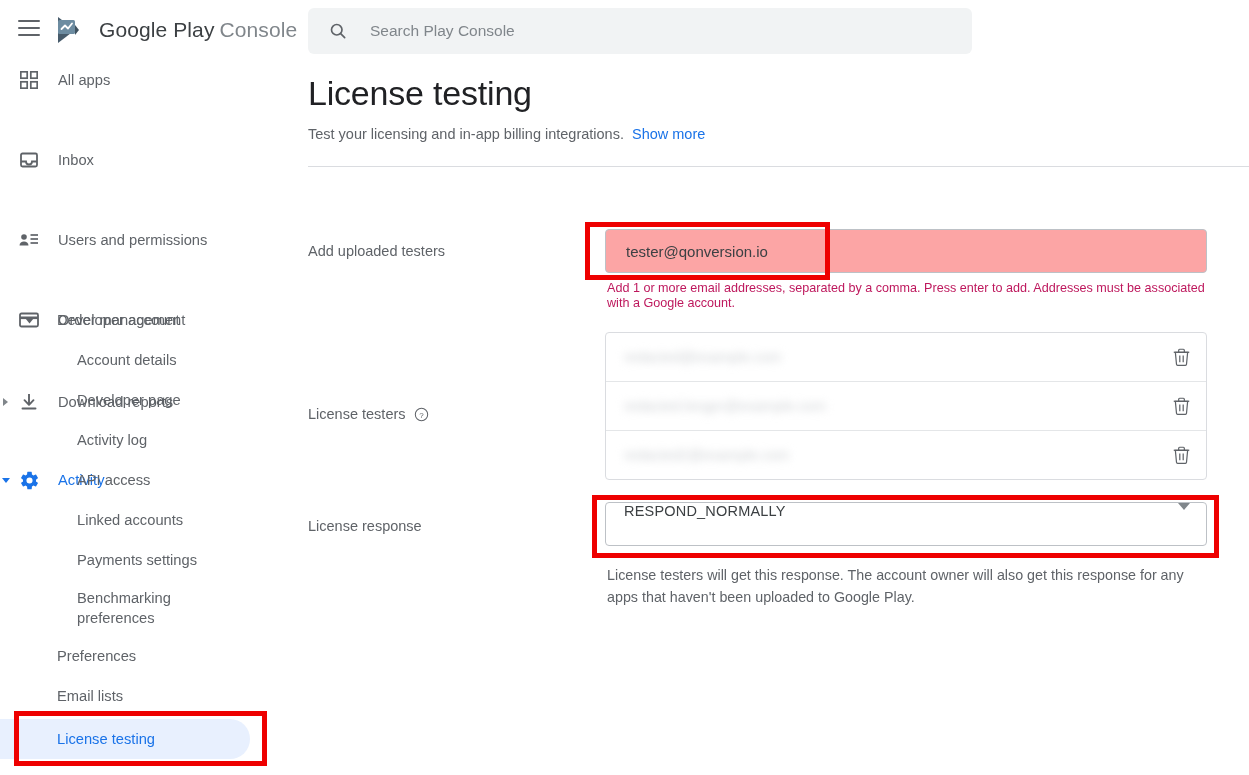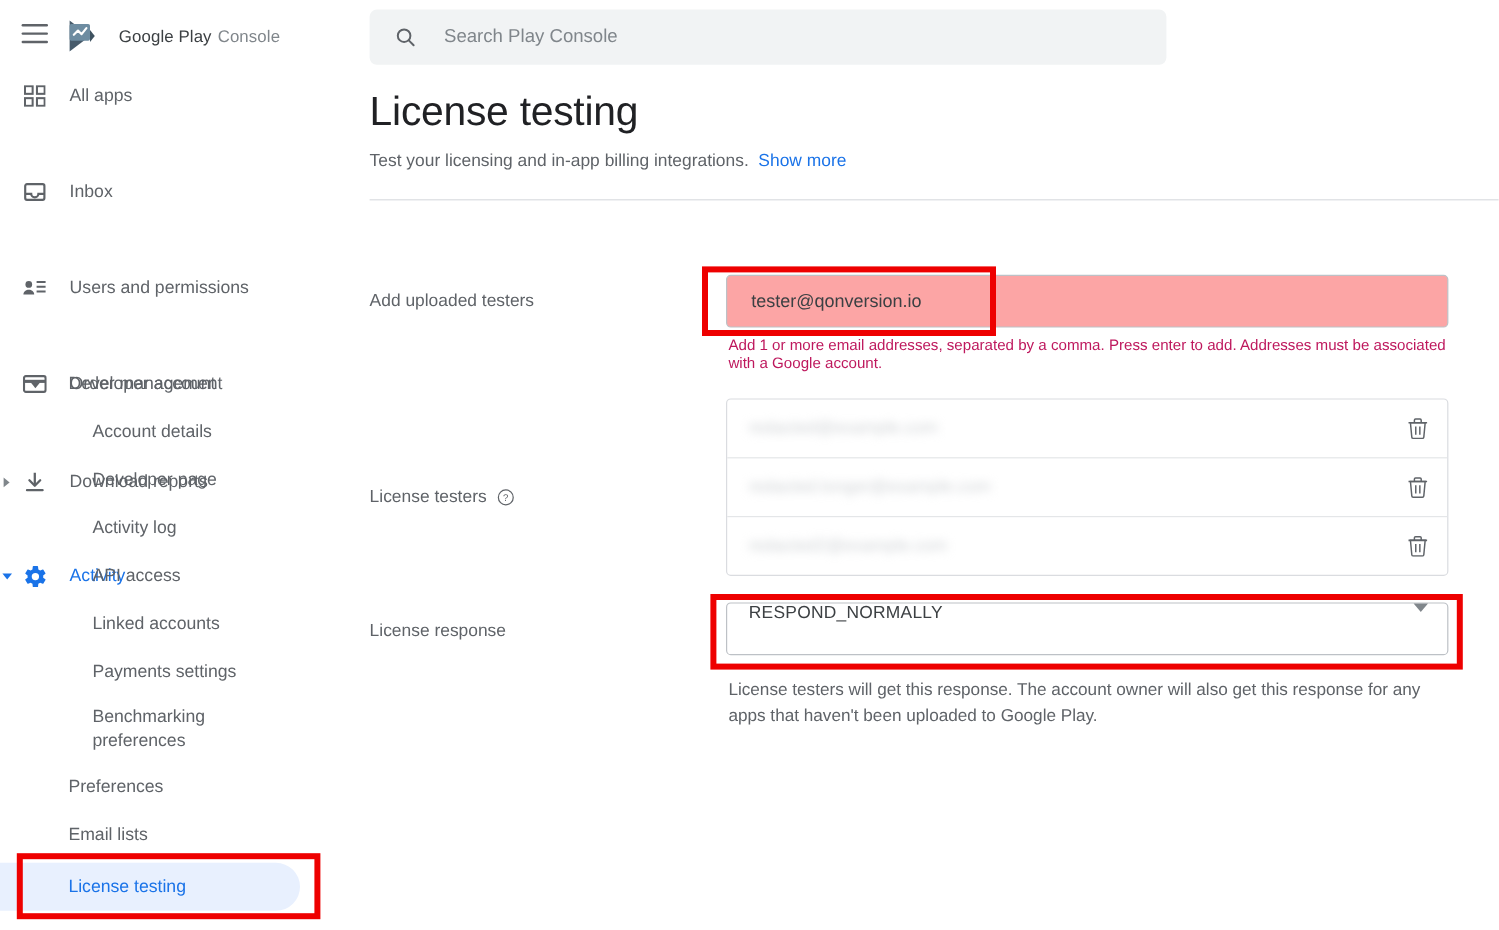--- a/index.html
+++ b/index.html
@@ -42,21 +42,21 @@
     position: absolute;
     left: 55px; top: 13px;
     display: flex;
     align-items: center;
     height: 34px;
     cursor: pointer;
   }
   #play-logo { width: 34px; height: 30px; }
   #brand-text {
     margin-left: 10px;
-    font-size: 14px;
+    font-size: 21px;
     letter-spacing: .1px;
     white-space: nowrap;
   }
   #brand-text .g { color: #3c4043; font-weight: 500; }
   #brand-text .c { color: #80868b; font-weight: 400; margin-left: 5px; }
 
   
   #search {
     position: absolute;
     left: 308px; top: 8px;

